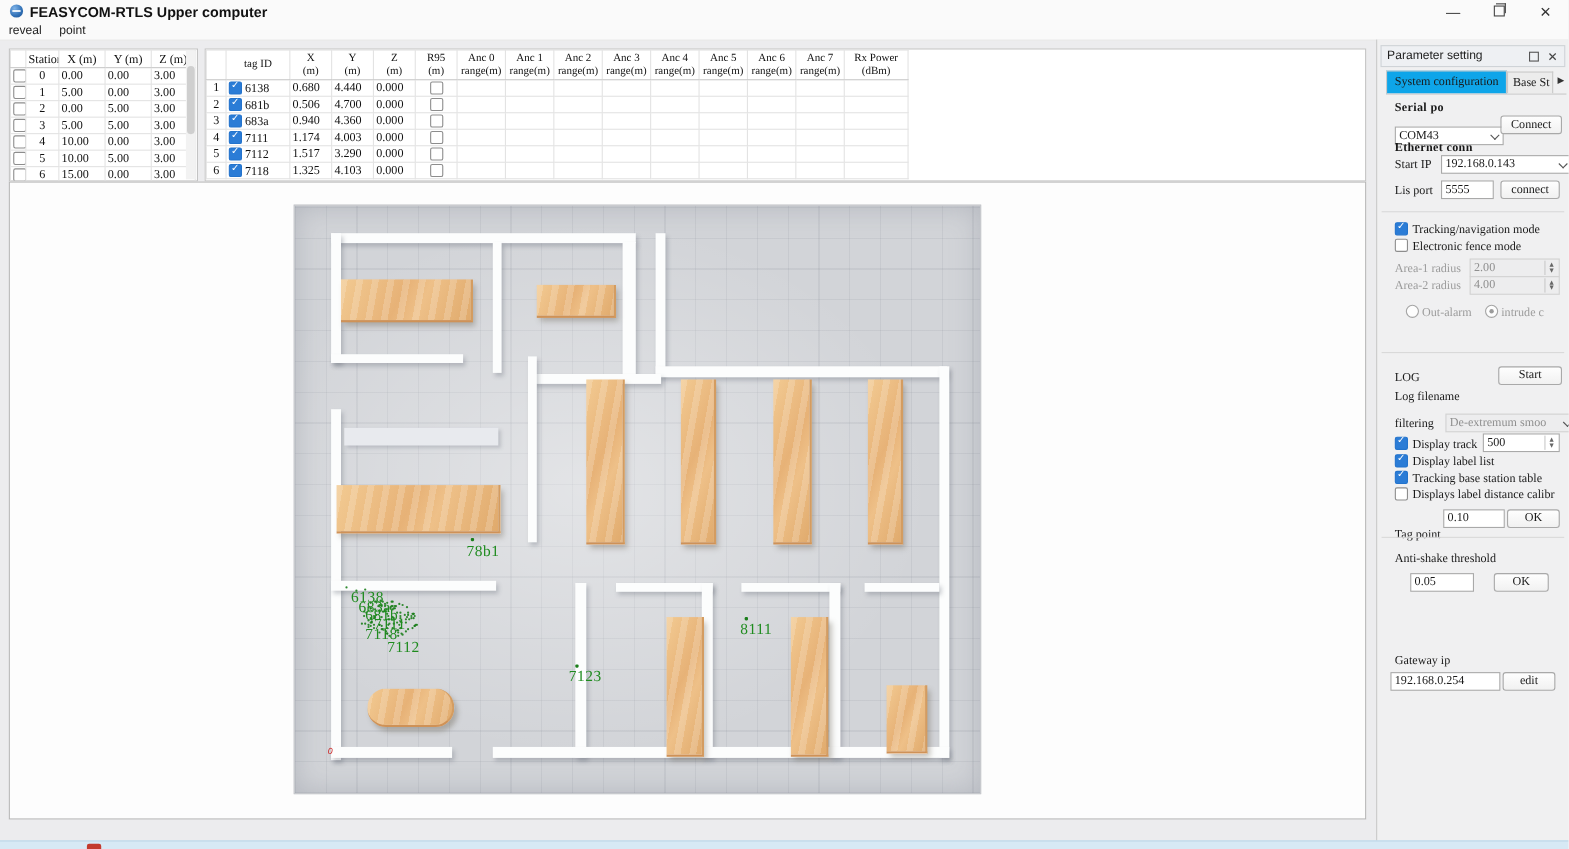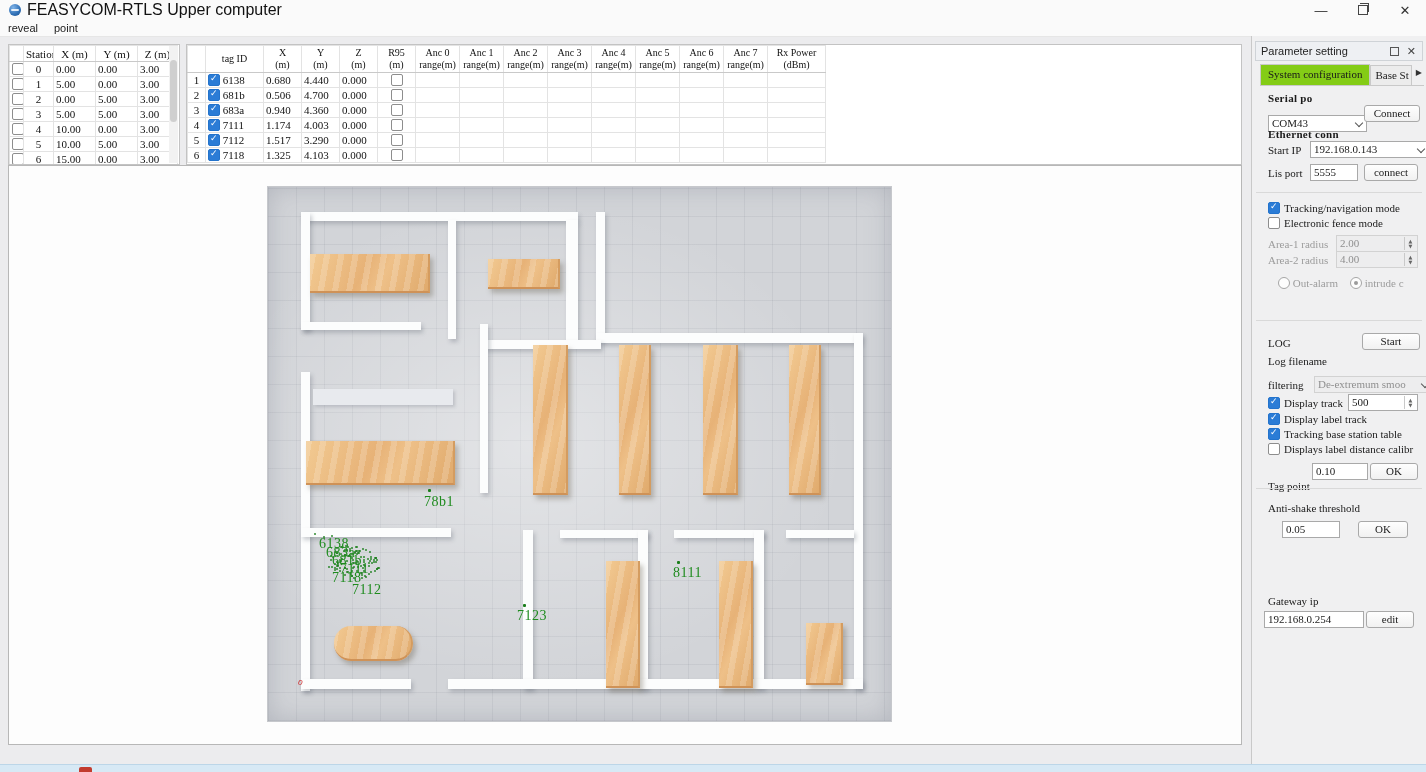--- a/index.html
+++ b/index.html
@@ -8,21 +8,21 @@
     background:#ececee;
     font-family:"Liberation Sans",sans-serif;
     -webkit-font-smoothing:antialiased;
   }
 
   
   .titlebar{position:absolute;left:0;top:0;right:0;height:20px;background:#fafafa;display:flex;align-items:center;}
   .appicon{width:12px;height:12px;border-radius:50%;margin:0 6px 0 9px;
     background:radial-gradient(circle at 35% 30%,#7fb3e8,#2f6fb5 60%,#1d4f8c);position:relative;}
   .appicon::after{content:"";position:absolute;left:2px;top:5px;width:8px;height:2px;background:rgba(255,255,255,.85);border-radius:2px;}
-  .wtitle{font-size:16px;color:#111;}
+  .wtitle{font-size:13px;color:#111;font-weight:bold;}
   .wincontrols{margin-left:auto;display:flex;height:100%;}
   .wc{width:42px;height:100%;display:flex;align-items:center;justify-content:center;font-size:13px;color:#333;cursor:default;}
   .restore-glyph{width:8px;height:8px;border:1px solid #444;position:relative;background:#fafafa;}
   .restore-glyph::before{content:"";position:absolute;left:1px;top:-3px;width:8px;height:8px;border:1px solid #444;border-left:none;border-bottom:none;}
 
   
   .menubar{position:absolute;left:0;top:20px;right:0;height:16px;background:#fafafa;border-bottom:1px solid #e6e6e6;display:flex;align-items:center;font-size:11px;color:#222;}
   .menuitem{padding:0 8px;}
 
   
@@ -78,21 +78,21 @@
   .origin{position:absolute;left:30px;top:491px;color:#cc2222;font-size:8px;font-style:italic;}
 
   
   #dock{position:absolute;right:0;top:36px;width:174px;bottom:7px;background:#f0f0f1;border-left:1px solid #c9c9c9;font-family:"Liberation Serif","DejaVu Serif",serif;font-size:11px;color:#1a1a1a;}
   .dock-head{position:absolute;left:3px;right:3px;top:5px;height:18px;background:#eef0f3;border:1px solid #cfd3d7;display:flex;align-items:center;}
   .dock-head .t{margin-left:5px;font-family:"Liberation Sans",sans-serif;font-size:11px;color:#222;}
   .dh-ic{margin-left:auto;display:flex;align-items:center;gap:8px;padding-right:6px;}
   .float-glyph{width:7px;height:7px;border:1px solid #555;position:relative;}
   .close-glyph{font-size:11px;color:#444;font-family:"DejaVu Sans",sans-serif;}
   .tabs{position:absolute;left:8px;right:2px;top:28px;height:21px;border-bottom:1px solid #c9c9c9;white-space:nowrap;overflow:hidden;}
-  .tab{display:inline-block;padding:3px 7px 5px 7px;border:1px solid #c9c9c9;border-bottom:none;background:#84cc16;font-size:11px;}
+  .tab{display:inline-block;padding:3px 7px 5px 7px;border:1px solid #c9c9c9;border-bottom:none;background:#0ea5e9;font-size:11px;}
   .tab.inactive{background:#ececec;max-width:40px;overflow:hidden;text-overflow:clip;vertical-align:bottom;padding:3px 2px 4px 4px;}
   .tabarrow{position:absolute;right:2px;top:4px;font-size:8px;color:#333;font-family:"DejaVu Sans",sans-serif;}
   .grp{font-weight:bold;letter-spacing:.3px;}
   .abs{position:absolute;}
   .field{position:absolute;border:1px solid #a9a9a9;background:#fff;font-family:"Liberation Serif","DejaVu Serif",serif;font-size:11px;padding:1px 3px;height:13px;line-height:13px;overflow:hidden;white-space:nowrap;}
   .combo{padding-right:14px;}
   .chev{position:absolute;right:4px;top:4px;width:5px;height:5px;border-right:1px solid #555;border-bottom:1px solid #555;transform:rotate(45deg);}
   .btn{position:absolute;border:1px solid #a9a9a9;border-radius:3px;background:linear-gradient(#fefefe,#f1f1f1);text-align:center;font-family:"Liberation Serif","DejaVu Serif",serif;font-size:11px;height:15px;line-height:15px;}
   .hr{position:absolute;left:4px;right:4px;height:1px;background:#d9d9d9;}
   .dis{color:#9c9c9c;}
@@ -568,21 +568,21 @@
   <span class="abs" style="left:16px;top:319px">Log filename</span>
 
   <span class="abs" style="left:16px;top:343px">filtering</span>
   <span class="field combo disfield" style="left:62px;top:340px;width:100px"><span>De-extremum smoo</span><span class="chev"></span></span>
 
   <span class="cbrow" style="top:361px"><span class="cb on"></span><span class="lbl">Display track</span></span>
   <span class="field" style="left:96px;top:358px;width:62px"><span>500</span><span class="spin">
         <span>▲</span>
         <span>▼</span>
       </span></span>
-  <span class="cbrow" style="top:377px"><span class="cb on"></span><span class="lbl">Display label track</span></span>
+  <span class="cbrow" style="top:377px"><span class="cb on"></span><span class="lbl">Display label list</span></span>
   <span class="cbrow" style="top:392px"><span class="cb on"></span><span class="lbl">Tracking base station table</span></span>
   <span class="cbrow" style="top:407px"><span class="cb"></span><span class="lbl">Displays label distance calibr</span></span>
 
   <span class="abs" style="left:16px;top:444px">Tag point</span>
   <span class="field" style="left:60px;top:427px;width:48px">0.10</span>
   <span class="btn" style="left:118px;top:427px;width:46px">OK</span>
 
   <div class="hr" style="top:452px"></div>
 
   <span class="abs" style="left:16px;top:466px">Anti-shake threshold</span>

